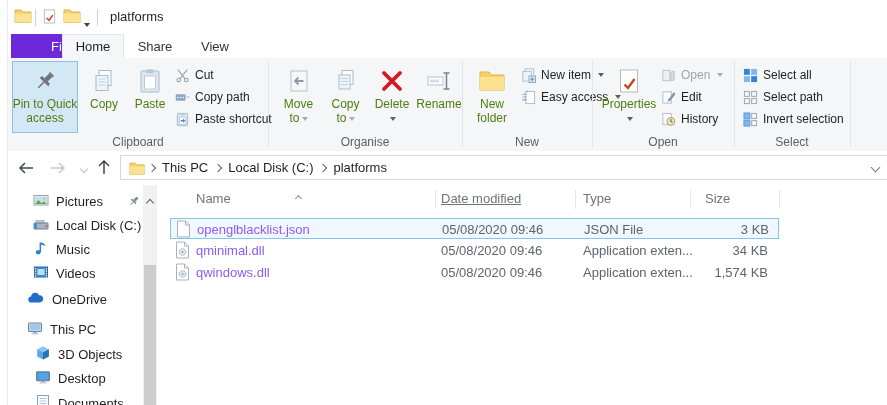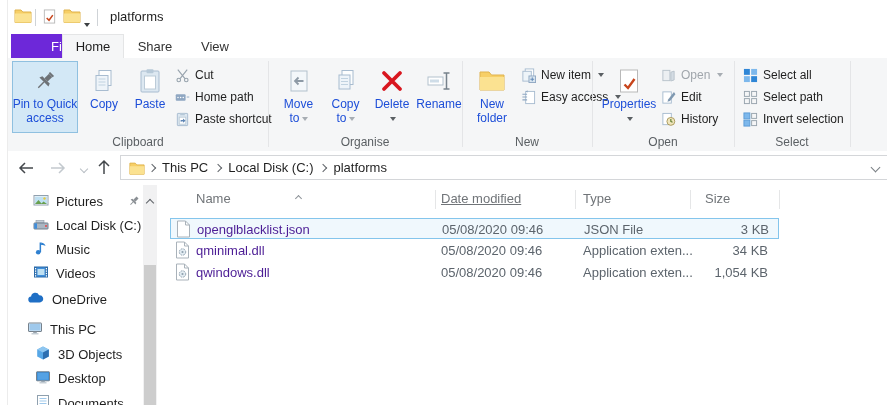--- a/index.html
+++ b/index.html
@@ -20,21 +20,21 @@
   .tab.selected{background:#f5f6f7;border:1px solid #e4e5e6;border-bottom:none;box-sizing:border-box;color:#1f1f1f;}
 
   
   .ribbon{position:absolute;left:8px;top:58px;width:879px;height:93px;background:#f5f6f7;border-bottom:1px solid #dadbdc;}
   .gsep{position:absolute;top:3px;height:86px;width:1px;background:#e4e5e7;}
   .grouplabel{position:absolute;top:77px;font-size:12px;color:#5a5f63;text-align:center;}
   .bigbtn{position:absolute;top:3px;height:72px;display:flex;flex-direction:column;align-items:center;
           padding-top:3px;box-sizing:border-box;border:1px solid transparent;}
   .bigbtn.checked{background:#d3e8f6;border-color:#8fc0e0;}
   .bicon{height:32px;display:flex;align-items:center;justify-content:center;}
-  .blabel{font-size:12px;line-height:14px;color:#1d4ed8;text-align:center;white-space:nowrap;}
+  .blabel{font-size:12px;line-height:14px;color:#4d7c0f;text-align:center;white-space:nowrap;}
   .smallrow{position:absolute;height:20px;display:flex;align-items:center;gap:5px;font-size:12px;color:#1f1f1f;white-space:nowrap;}
   .smallrow.disabled{color:#a0a6ac;}
   .sicon{width:16px;height:16px;display:flex;align-items:center;justify-content:center;}
   .tri{display:inline-block;width:0;height:0;border-left:3.5px solid transparent;border-right:3.5px solid transparent;
        border-top:4px solid #5a5f63;margin-left:2px;vertical-align:middle;}
   .tri.gray{border-top-color:#a7adb3;}
 
   
   .addr-row{position:absolute;left:8px;top:151px;width:879px;height:33px;background:#fff;}
   .navbtn{position:absolute;width:24px;height:24px;display:flex;align-items:center;justify-content:center;}
@@ -50,21 +50,21 @@
   
   .siderow{position:absolute;height:22px;display:flex;align-items:center;gap:7px;font-size:13px;color:#1f1f1f;white-space:nowrap;}
   .sitrack{position:absolute;left:143px;top:185px;width:14px;height:220px;background:#f1f1f2;}
   .sithumb{position:absolute;left:144px;top:265px;width:12px;height:140px;background:#cdcdcd;}
 
   
   .colhead{position:absolute;top:191px;font-size:13px;color:#707478;white-space:nowrap;cursor:default;}
   .hdiv{position:absolute;top:190px;height:19px;width:1px;background:#e5e6e7;}
   .filerow{position:absolute;left:170px;width:609px;height:21px;box-sizing:border-box;font-size:13px;}
   .filerow.selected{background:#f0f8fd;border:1px solid #84c5ec;}
-  .fname{position:absolute;left:26px;top:3px;color:#4c1d95;white-space:nowrap;}
+  .fname{position:absolute;left:26px;top:3px;color:#8b5cf6;white-space:nowrap;}
   .fdate{position:absolute;left:271px;top:3px;color:#5c646c;white-space:nowrap;}
   .ftype{position:absolute;left:413px;top:3px;color:#5c646c;white-space:nowrap;}
   .fsize{position:absolute;left:498px;top:3px;width:100px;text-align:right;color:#5c646c;white-space:nowrap;}
   .ficon{position:absolute;left:5px;top:1px;}
 </style>
 </head>
 <body>
 
 <div id="root">
   <div class="winleft"></div>
@@ -150,21 +150,21 @@
     <div class="smallrow" style="left:166px;top:29px;">
       <span class="sicon">
         <svg width="15" height="15" viewBox="0 0 16 16">
             <rect x="0.8" y="4.5" width="10.5" height="7" rx="1" fill="#8fa7c2"></rect>
             <circle cx="3.2" cy="8" r="0.8" fill="#fff"></circle>
             <circle cx="6" cy="8" r="0.8" fill="#fff"></circle>
             <circle cx="8.8" cy="8" r="0.8" fill="#fff"></circle>
             <path d="M12.5 7.5h2.7" stroke="#8fa7c2"></path>
           </svg>
       </span>
-      <span>Home path</span>
+      <span>Copy path</span>
     </div>
     <div class="smallrow" style="left:166px;top:51px;">
       <span class="sicon">
         <svg width="15" height="15" viewBox="0 0 16 16">
             <rect x="2.5" y="1.5" width="11" height="13" rx="0.5" fill="#dde8f1" stroke="#a8bcd0"></rect>
             <rect x="5.5" y="1" width="5" height="2.5" fill="#b7c9d8"></rect>
             <rect x="4.5" y="5.5" width="7" height="7.5" fill="#fff" stroke="#bccbd8"></rect>
             <path d="M6 10.5v-2h2.5V7l2.8 2.2-2.8 2.2v-1.5z" fill="#5e86b5"></path>
           </svg>
       </span>
@@ -528,15 +528,15 @@
       <svg width="15" height="18" viewBox="0 0 15 18">
           <path d="M1.5 1h8l4 4v12h-12z" fill="#fff" stroke="#a9b2ba"></path>
           <path d="M9.5 1v4h4" fill="none" stroke="#a9b2ba"></path>
           <circle cx="7.5" cy="11" r="3.2" fill="#e3ecf2" stroke="#8fa0ae" stroke-dasharray="1.6 1"></circle>
           <circle cx="7.5" cy="11" r="1.1" fill="#8fa0ae"></circle>
         </svg>
     </span>
     <span class="fname">qwindows.dll</span>
     <span class="fdate">05/08/2020 09:46</span>
     <span class="ftype">Application exten...</span>
-    <span class="fsize">1,054 KB</span>
+    <span class="fsize">1,574 KB</span>
   </div>
 </div>
 
 </body></html>

